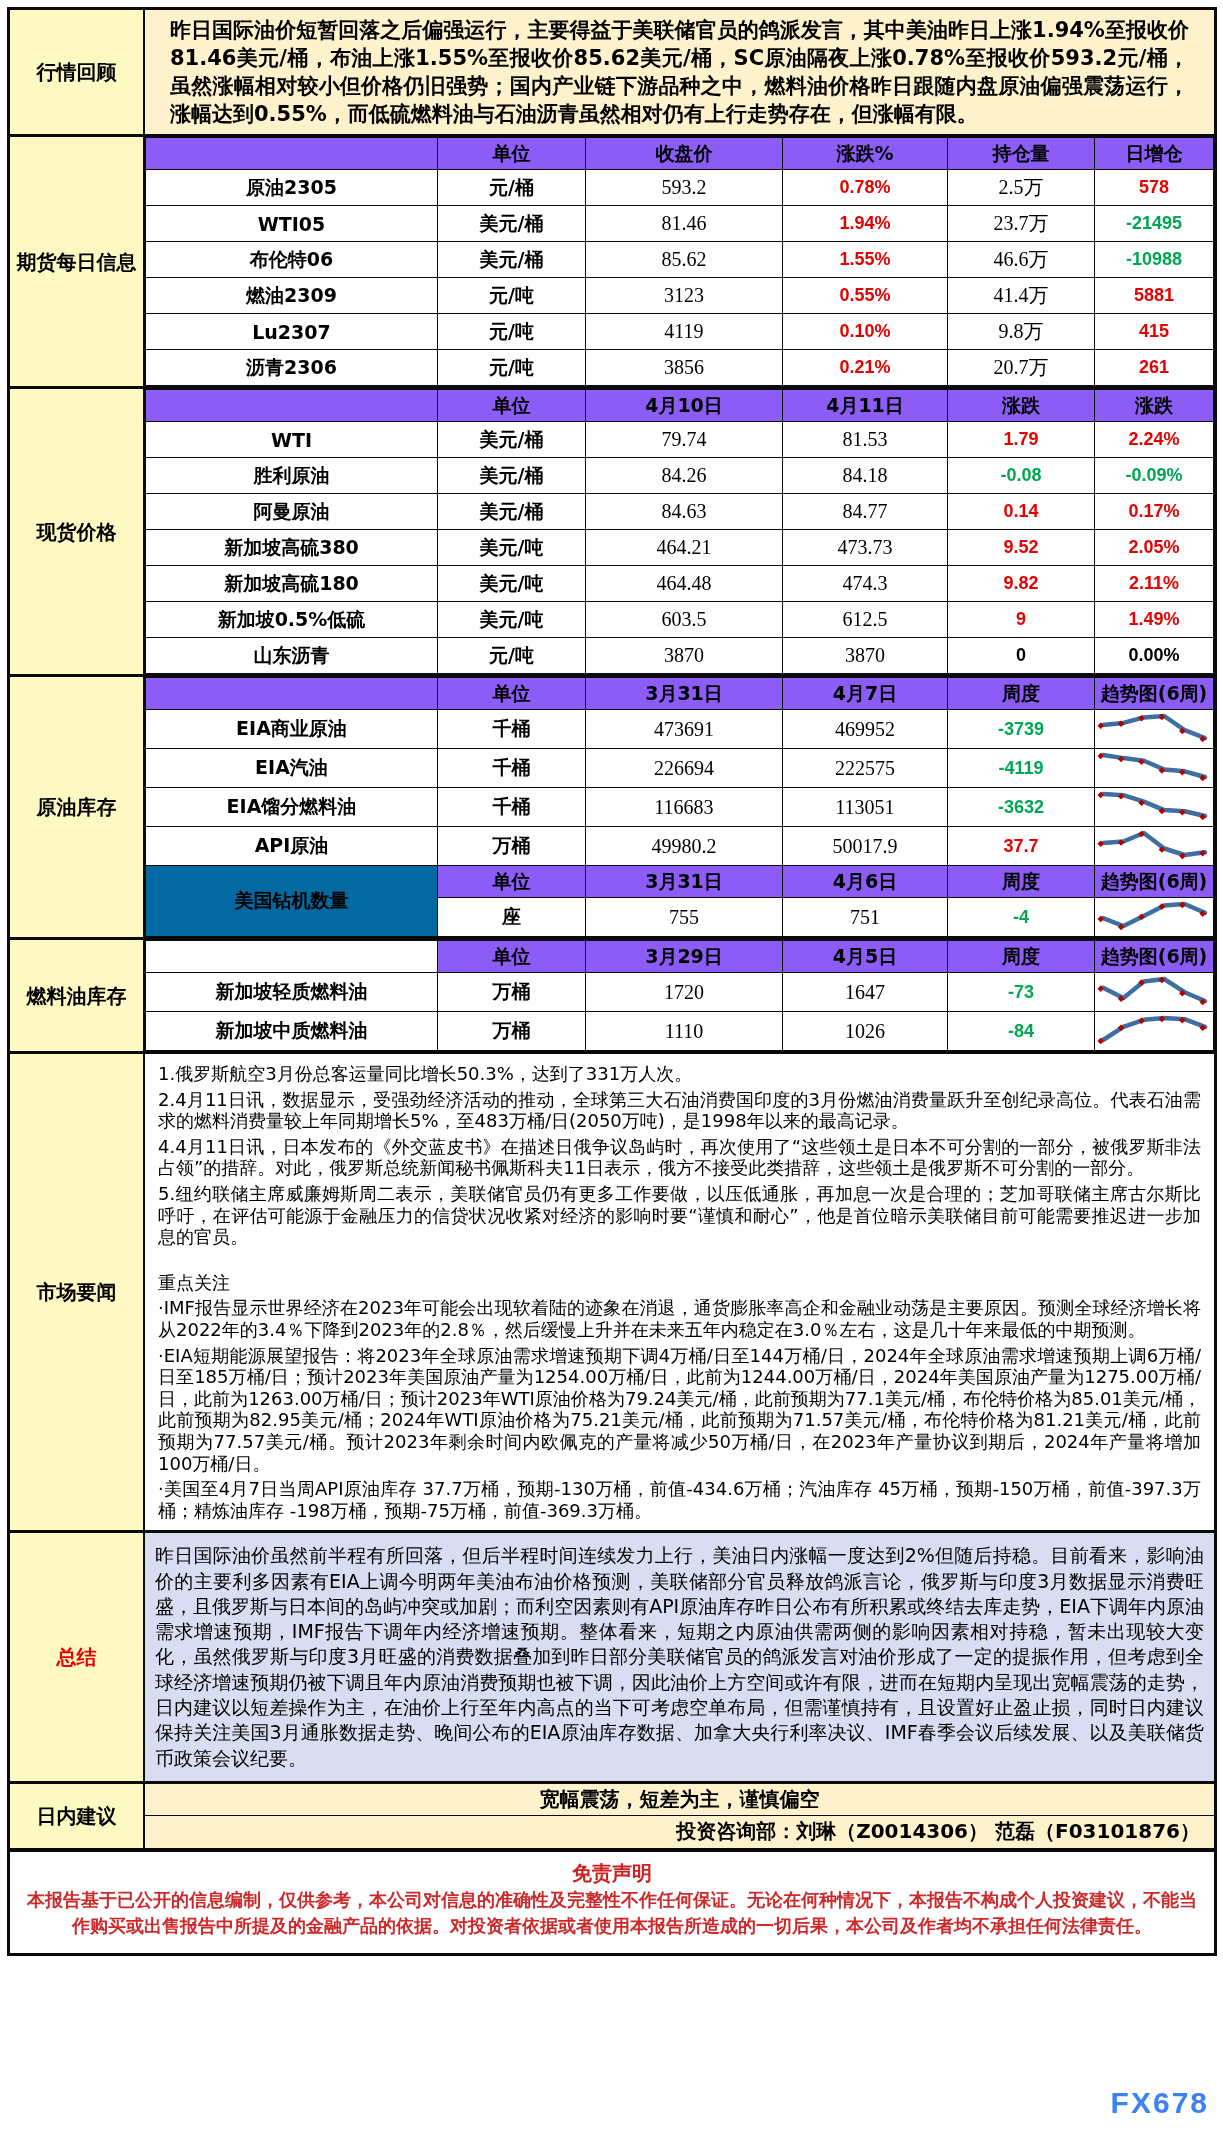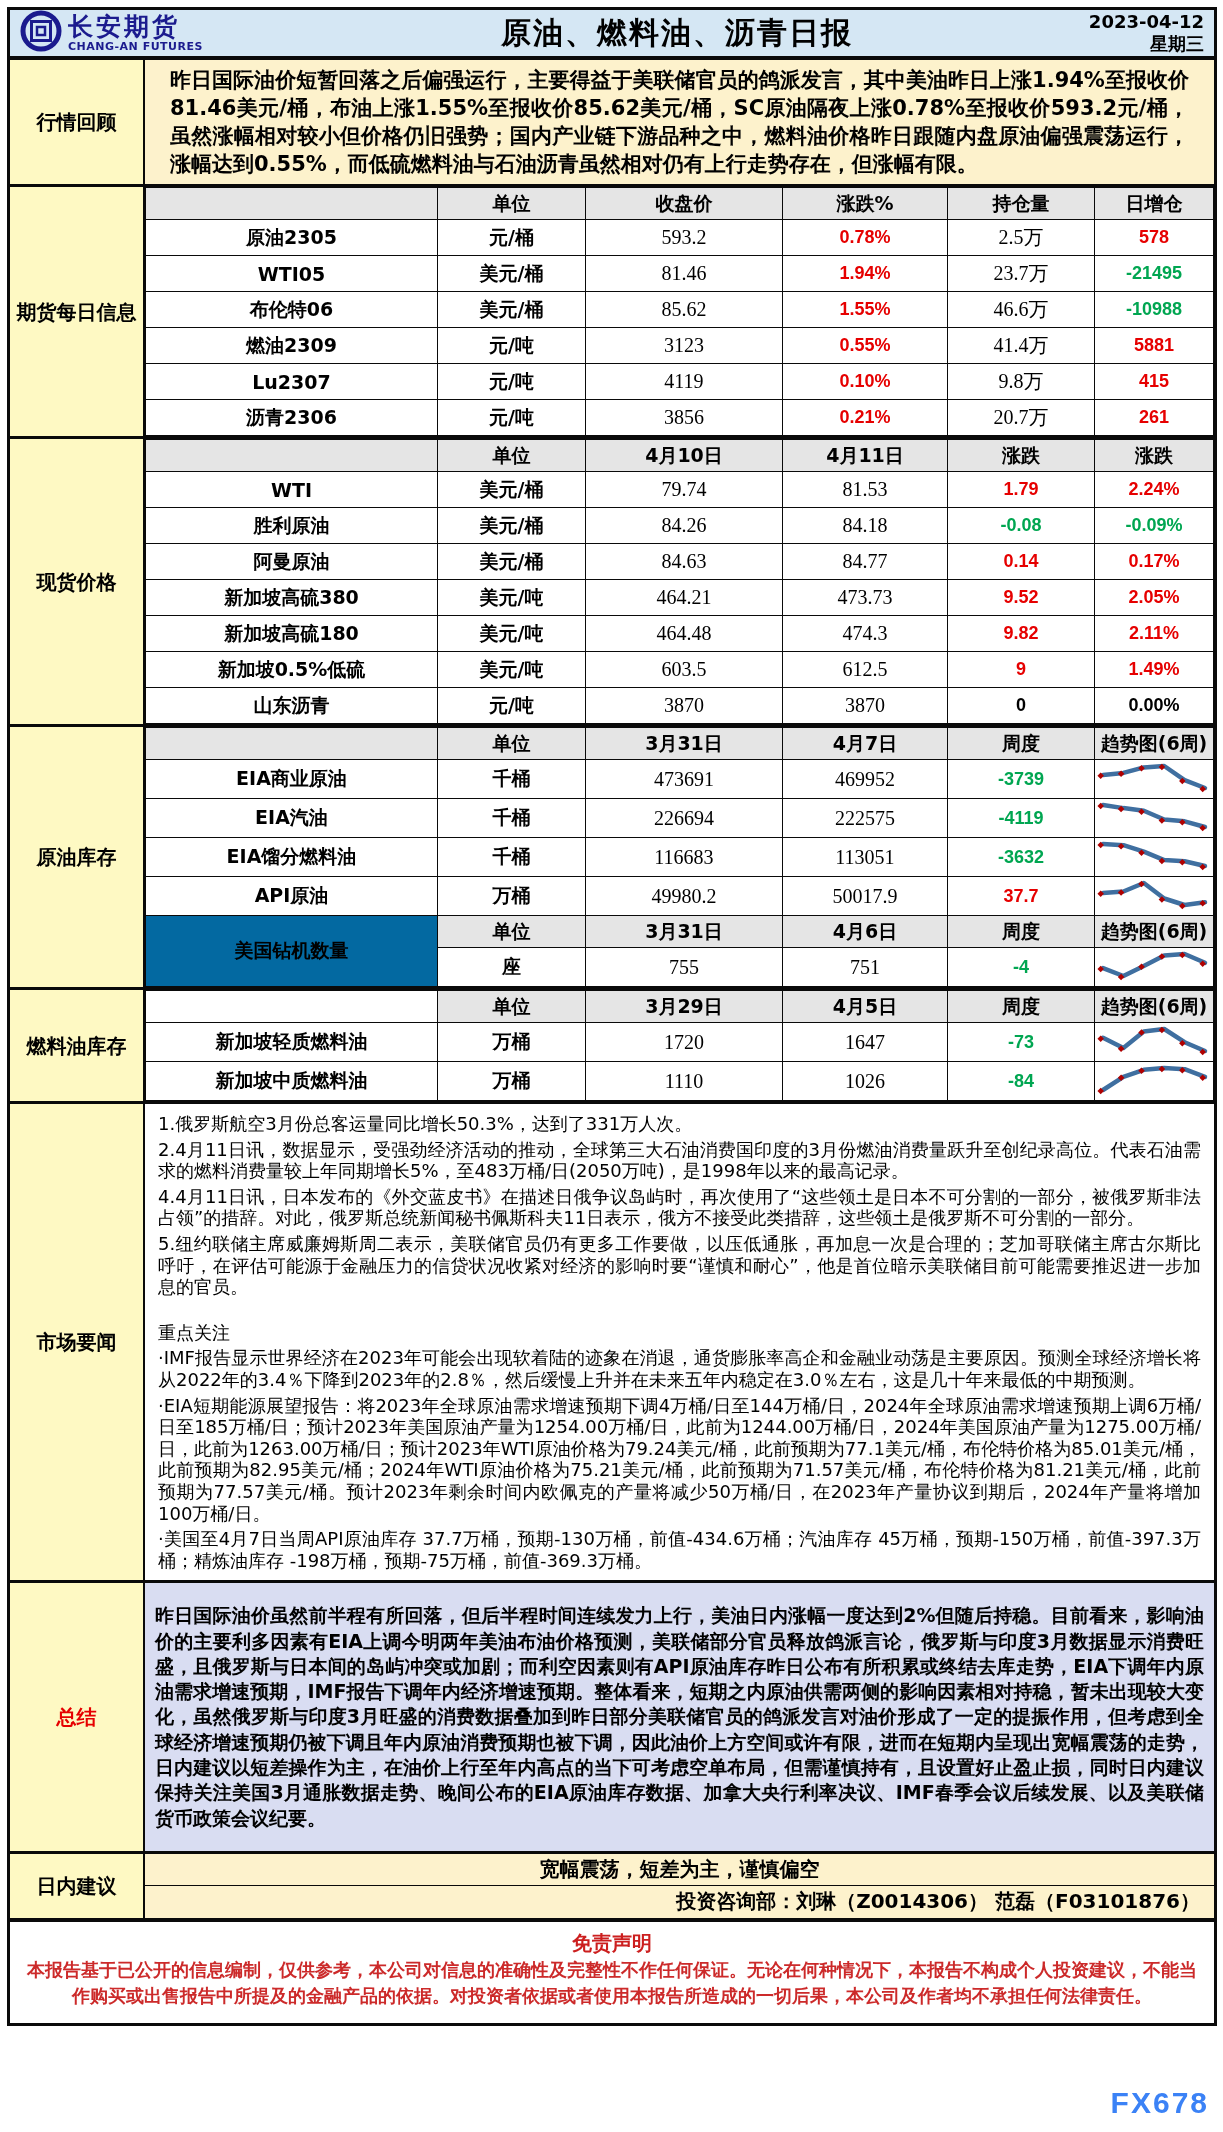--- a/index.html
+++ b/index.html
@@ -23,73 +23,53 @@
        display:flex;align-items:center;justify-content:center;text-align:center;
        font-size:20px;font-weight:bold;line-height:1.3;padding:4px}
   .lbl.red{color:#e60000}
   .cnt{flex:1;min-width:0}
 
   .review{background:#fdf2cc;padding:6px 25px;font-size:21px;line-height:28px;font-weight:bold;text-align:justify}
 
   table{width:100%;border-collapse:collapse;table-layout:fixed}
   td{border:1px solid #0a0a0a;text-align:center;vertical-align:middle;overflow:hidden;
      font-size:19px;height:36px;padding:1px 2px}
-  .t-head td{background:#e5e5e5;font-weight:bold;height:32px;font-size:19px}
+  .t-head td{background:#8b5cf6;font-weight:bold;height:32px;font-size:19px}
   td.name{font-weight:bold;font-size:19px}
   td.unit{font-weight:bold}
   td.num{font-family:"Liberation Serif","DejaVu Serif",serif;font-size:20px}
   td.bold{font-weight:bold;font-family:"Liberation Sans","DejaVu Sans",sans-serif;font-size:18px}
   td.spark{padding:0}
   td[data-color="red"]{color:#e60000}
   td[data-color="green"]{color:#00a651}
   td[data-color="black"]{color:#000}
   .sparkline{display:inline-block;line-height:0}
 
   .news{padding:5px 9px;font-size:18px;line-height:21.6px;text-align:justify}
   .news p{margin:4px}
   .news p.gap{margin-top:24px}
 
-  .summary{background:#d9ddf2;padding:20px 10px;font-size:19px;line-height:25.3px;font-weight:bold;text-align:justify}
+  .summary{background:#d9ddf2;padding:10px 10px;font-size:19px;line-height:25.3px;font-weight:normal;text-align:justify}
 
   .advice-line1{background:#fdf2cc;text-align:center;font-size:20px;font-weight:bold;
                 padding:2px 0;border-bottom:1px solid #0a0a0a}
   .advice-line2{background:#fdf2cc;text-align:right;font-size:20px;font-weight:bold;padding:2px 14px 3px 0}
 
   .disclaimer{border-top:4px solid #0a0a0a;padding:8px 12px 14px;text-align:center}
   .disc-title{color:#cc1f1f;font-size:20px;font-weight:bold;}
   .disc-body{color:#cc2a2a;font-size:18px;font-weight:bold;line-height:26px}
 
   .watermark{position:absolute;right:14px;top:2086px;font-size:30px;font-weight:bold;
              color:#3b82f6;letter-spacing:2px;font-family:"Liberation Sans","DejaVu Sans",sans-serif}
 </style>
 </head>
 <body>
 
 <div class="report">
 
-  <div class="hd">
-    <div class="brand">
-      <span>
-        <svg width="42" height="42" viewBox="0 0 42 42">
-          <circle cx="21" cy="21" r="18" fill="none" stroke="#1b1b8e" stroke-width="5"></circle>
-          <rect x="11.5" y="11.5" width="19" height="19" fill="none" stroke="#1b1b8e" stroke-width="3"></rect>
-          <rect x="17" y="17" width="8" height="8" fill="none" stroke="#1b1b8e" stroke-width="2.5"></rect>
-        </svg>
-      </span>
-      <span class="brand-txt">
-        <span class="brand-cn">长安期货</span>
-        <span class="brand-en">CHANG-AN FUTURES</span>
-      </span>
-    </div>
-    <div class="hd-title">原油、燃料油、沥青日报</div>
-    <div class="hd-date">
-      <div>2023-04-12</div>
-      <div>星期三</div>
-    </div>
-  </div>
 
   <div class="sec first">
     <div class="lbl">行情回顾</div>
     <div class="cnt">
       <div class="review">昨日国际油价短暂回落之后偏强运行，主要得益于美联储官员的鸽派发言，其中美油昨日上涨1.94%至报收价81.46美元/桶，布油上涨1.55%至报收价85.62美元/桶，SC原油隔夜上涨0.78%至报收价593.2元/桶，虽然涨幅相对较小但价格仍旧强势；国内产业链下游品种之中，燃料油价格昨日跟随内盘原油偏强震荡运行，涨幅达到0.55%，而低硫燃料油与石油沥青虽然相对仍有上行走势存在，但涨幅有限。</div>
     </div>
   </div>
 
   <div class="sec">
     <div class="lbl">期货每日信息</div>

